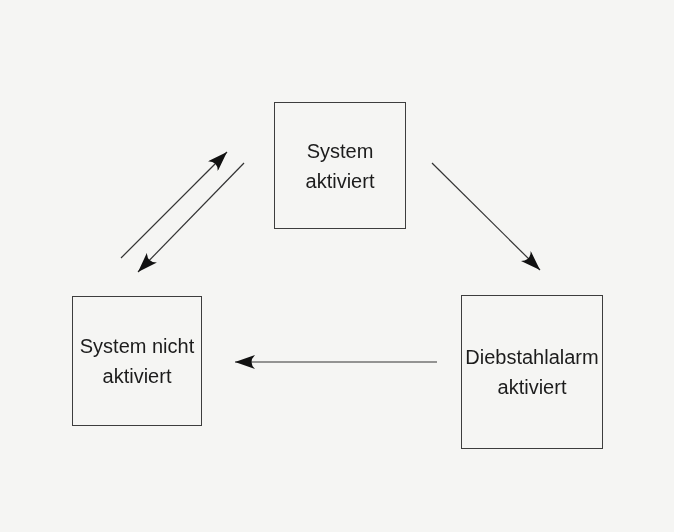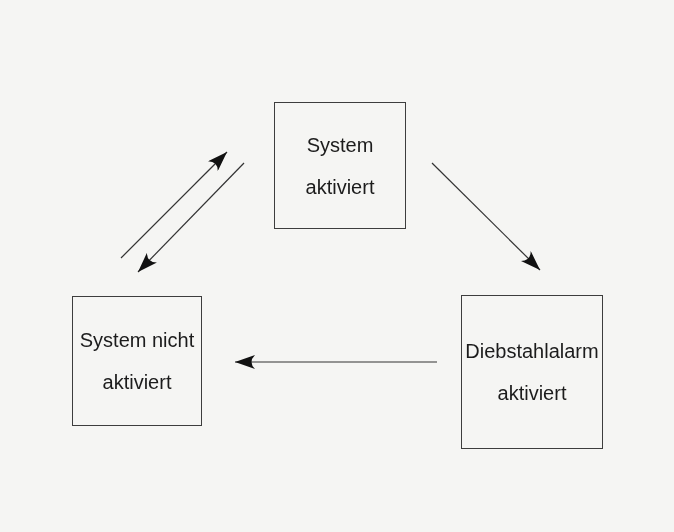--- a/index.html
+++ b/index.html
@@ -28,21 +28,21 @@
     position: absolute;
     box-sizing: border-box;
     border: 1px solid #3d3d3d;
     background: transparent;
     display: flex;
     flex-direction: column;
     align-items: center;
     justify-content: center;
     text-align: center;
     font-size: 20px;
-    line-height: 42px;
+    line-height: 30px;
     font-weight: 400;
     color: #1c1c1c;
     padding: 0 2px;
   }
   .node-system-aktiviert {
     left: 274px;
     top: 102px;
     width: 132px;
     height: 127px;
   }

